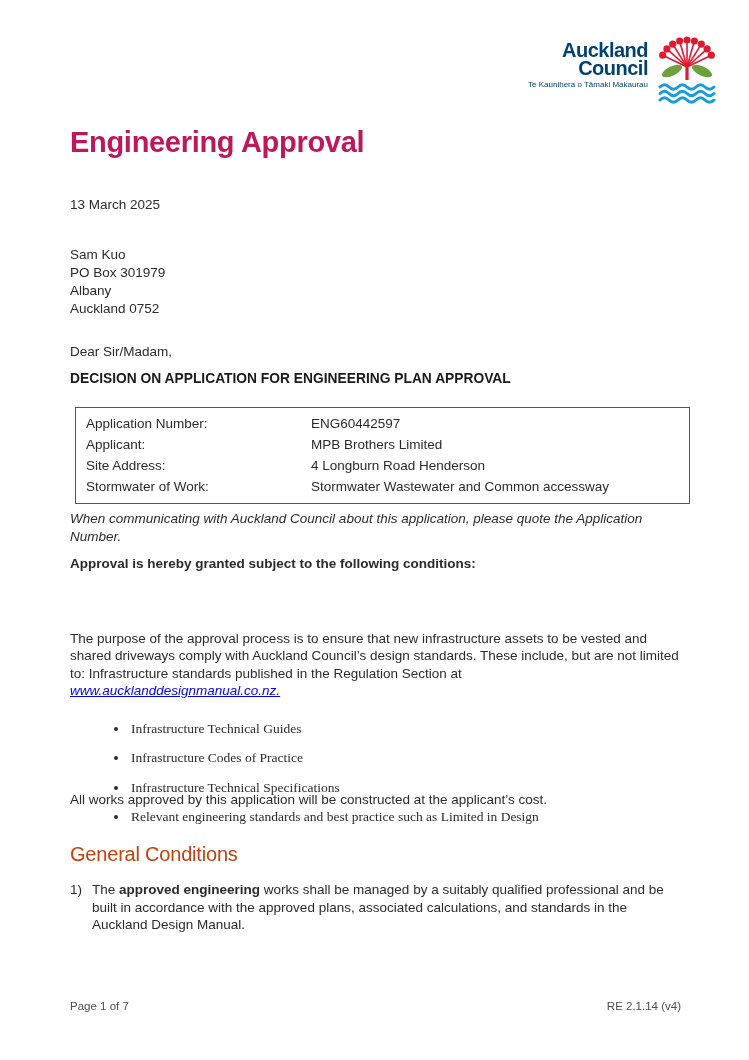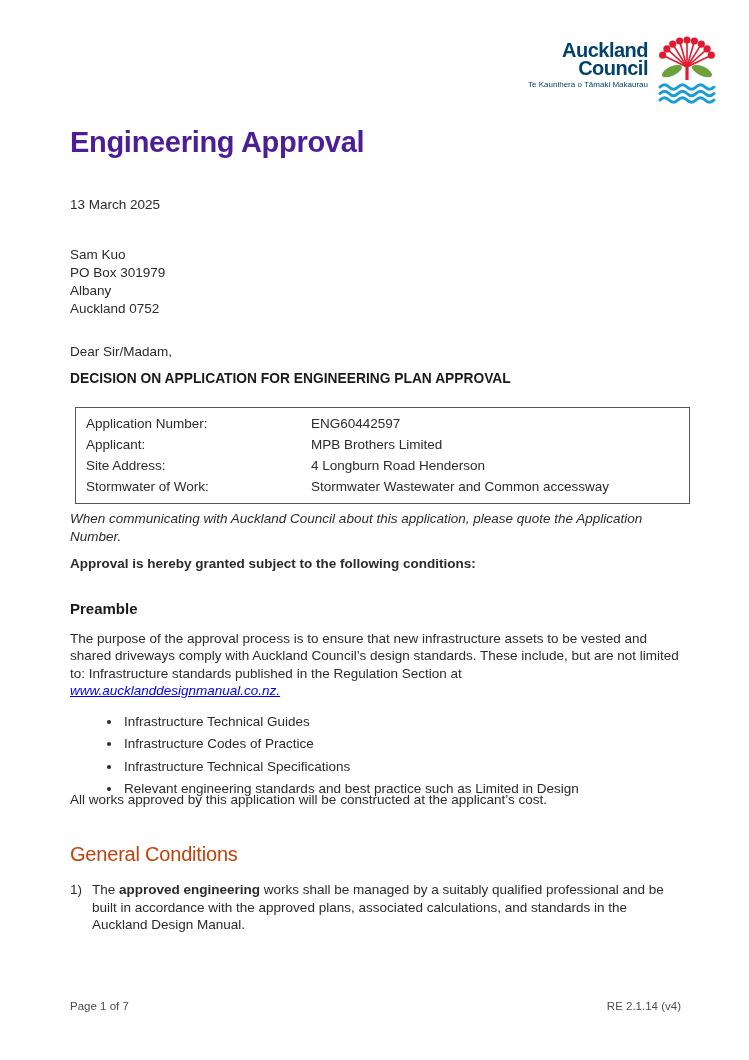--- a/index.html
+++ b/index.html
@@ -13,38 +13,38 @@
     margin:0 auto;
     box-shadow:0 0 6px rgba(0,0,0,.25);
   }
   .abs{position:absolute;left:70px;right:68px;}
   
   .logo{position:absolute;top:33px;right:27px;display:flex;align-items:flex-start;}
   .logo-text{text-align:right;margin-right:4px;padding-top:8px;}
   .logo-name{color:#00426C;font-weight:700;font-size:20px;line-height:18px;letter-spacing:-.5px;}
   .logo-tagline{color:#00426C;font-size:8px;margin-top:3px;white-space:nowrap;}
   
-  .doc-title{top:126px;font-size:29px;font-weight:700;color:#4c1d95;letter-spacing:-.3px;}
+  .doc-title{top:126px;font-size:29px;font-weight:700;color:#be185d;letter-spacing:-.3px;}
   .date{top:197px;font-size:13.5px;}
   .recipient{top:246px;font-size:13.5px;line-height:18px;}
   .salutation{top:344px;font-size:13.5px;}
   .decision-heading{top:371px;font-size:13.8px;font-weight:700;color:#1a1a1a;}
   
   .app-table{top:407px;left:75px;right:59px;border:1px solid #555;padding:5px 0 6px 0;}
   .app-row{display:flex;font-size:13.5px;line-height:21px;}
   .app-label{width:186px;padding-left:10px;}
   .app-value{flex:1;margin-left:39px;}
   .quote-note{top:510px;font-size:13.5px;font-style:italic;line-height:18px;}
   .approval-statement{top:556px;font-size:13.5px;font-weight:700;}
   .preamble-heading{top:600px;font-size:15px;font-weight:700;color:#1a1a1a;}
   .preamble-body{top:630px;font-size:13.5px;line-height:17.3px;}
   .adm-link{color:#0000EE;font-style:italic;text-decoration:underline;}
   .bullets{top:708px;font-size:13.5px;}
   .bullets ul{margin:0;padding-left:47px;}
-  .bullets li{line-height:17.3px;margin:5px;padding-left:2px;}
+  .bullets li{line-height:17.3px;margin:12px;padding-left:2px;font-family:Liberation Serif, serif;}
   .closing{top:792px;font-size:13.5px;}
   .gc-heading{top:843px;font-size:20px;font-weight:500;color:#c2410c;letter-spacing:-.2px;}
   .gc-item{top:881px;display:flex;font-size:13.5px;line-height:17.5px;}
   .gc-num{width:22px;flex:none;}
   .gc-text{flex:1;}
   .footer{top:1000px;display:flex;justify-content:space-between;font-size:11.5px;color:#4d4d4d;}
 </style>
 </head>
 <body>
 
@@ -122,21 +122,20 @@
     </div>
     <div class="app-row">
       <div class="app-label">Stormwater of Work:</div>
       <div class="app-value">Stormwater Wastewater and Common accessway</div>
     </div>
   </div>
 
   <div class="abs quote-note">When communicating with Auckland Council about this application, please quote the Application Number.</div>
   <div class="abs approval-statement">Approval is hereby granted subject to the following conditions:</div>
 
-  <div class="abs preamble-heading">Preamble</div>
   <div class="abs preamble-body">
     <span>The purpose of the approval process is to ensure that new infrastructure assets to be vested and shared driveways comply with Auckland Council’s design standards. These include, but are not limited to: Infrastructure standards published in the Regulation Section at</span>
     <br>
     <a href="#" class="adm-link">www.aucklanddesignmanual.co.nz.</a>
   </div>
 
   <div class="abs bullets">
     <ul>
       <li>Infrastructure Technical Guides</li>
       <li>Infrastructure Codes of Practice</li>

